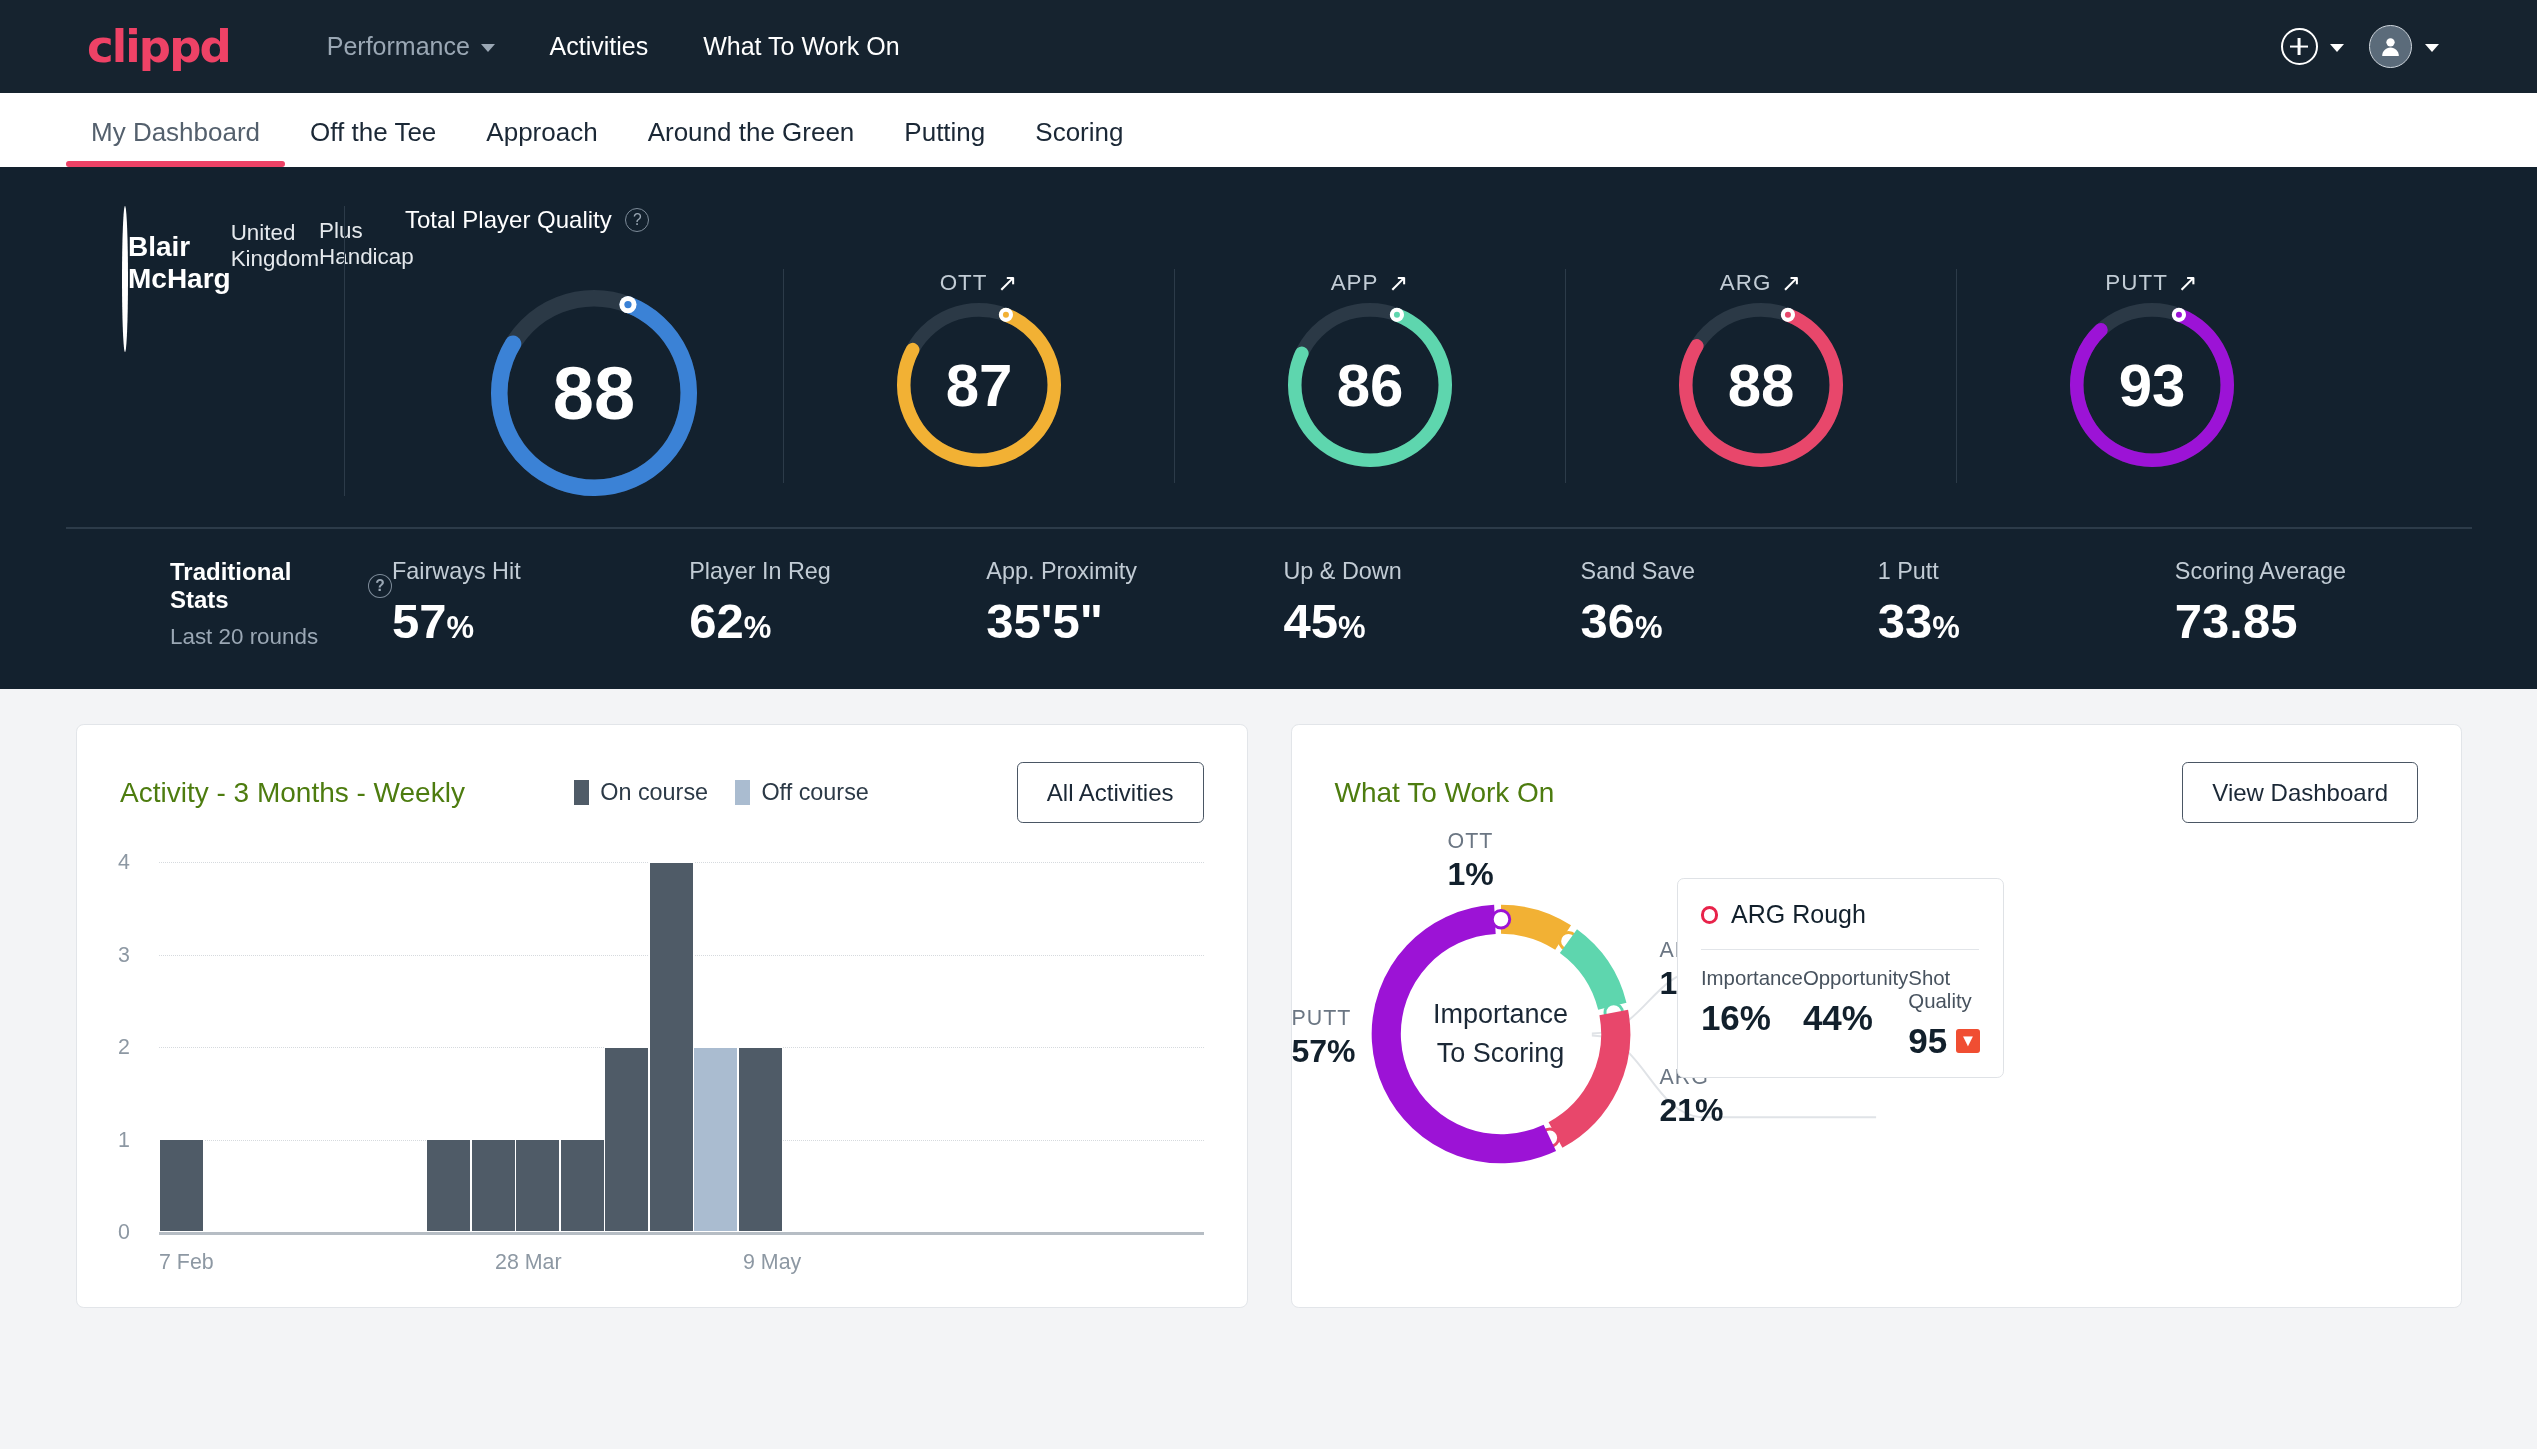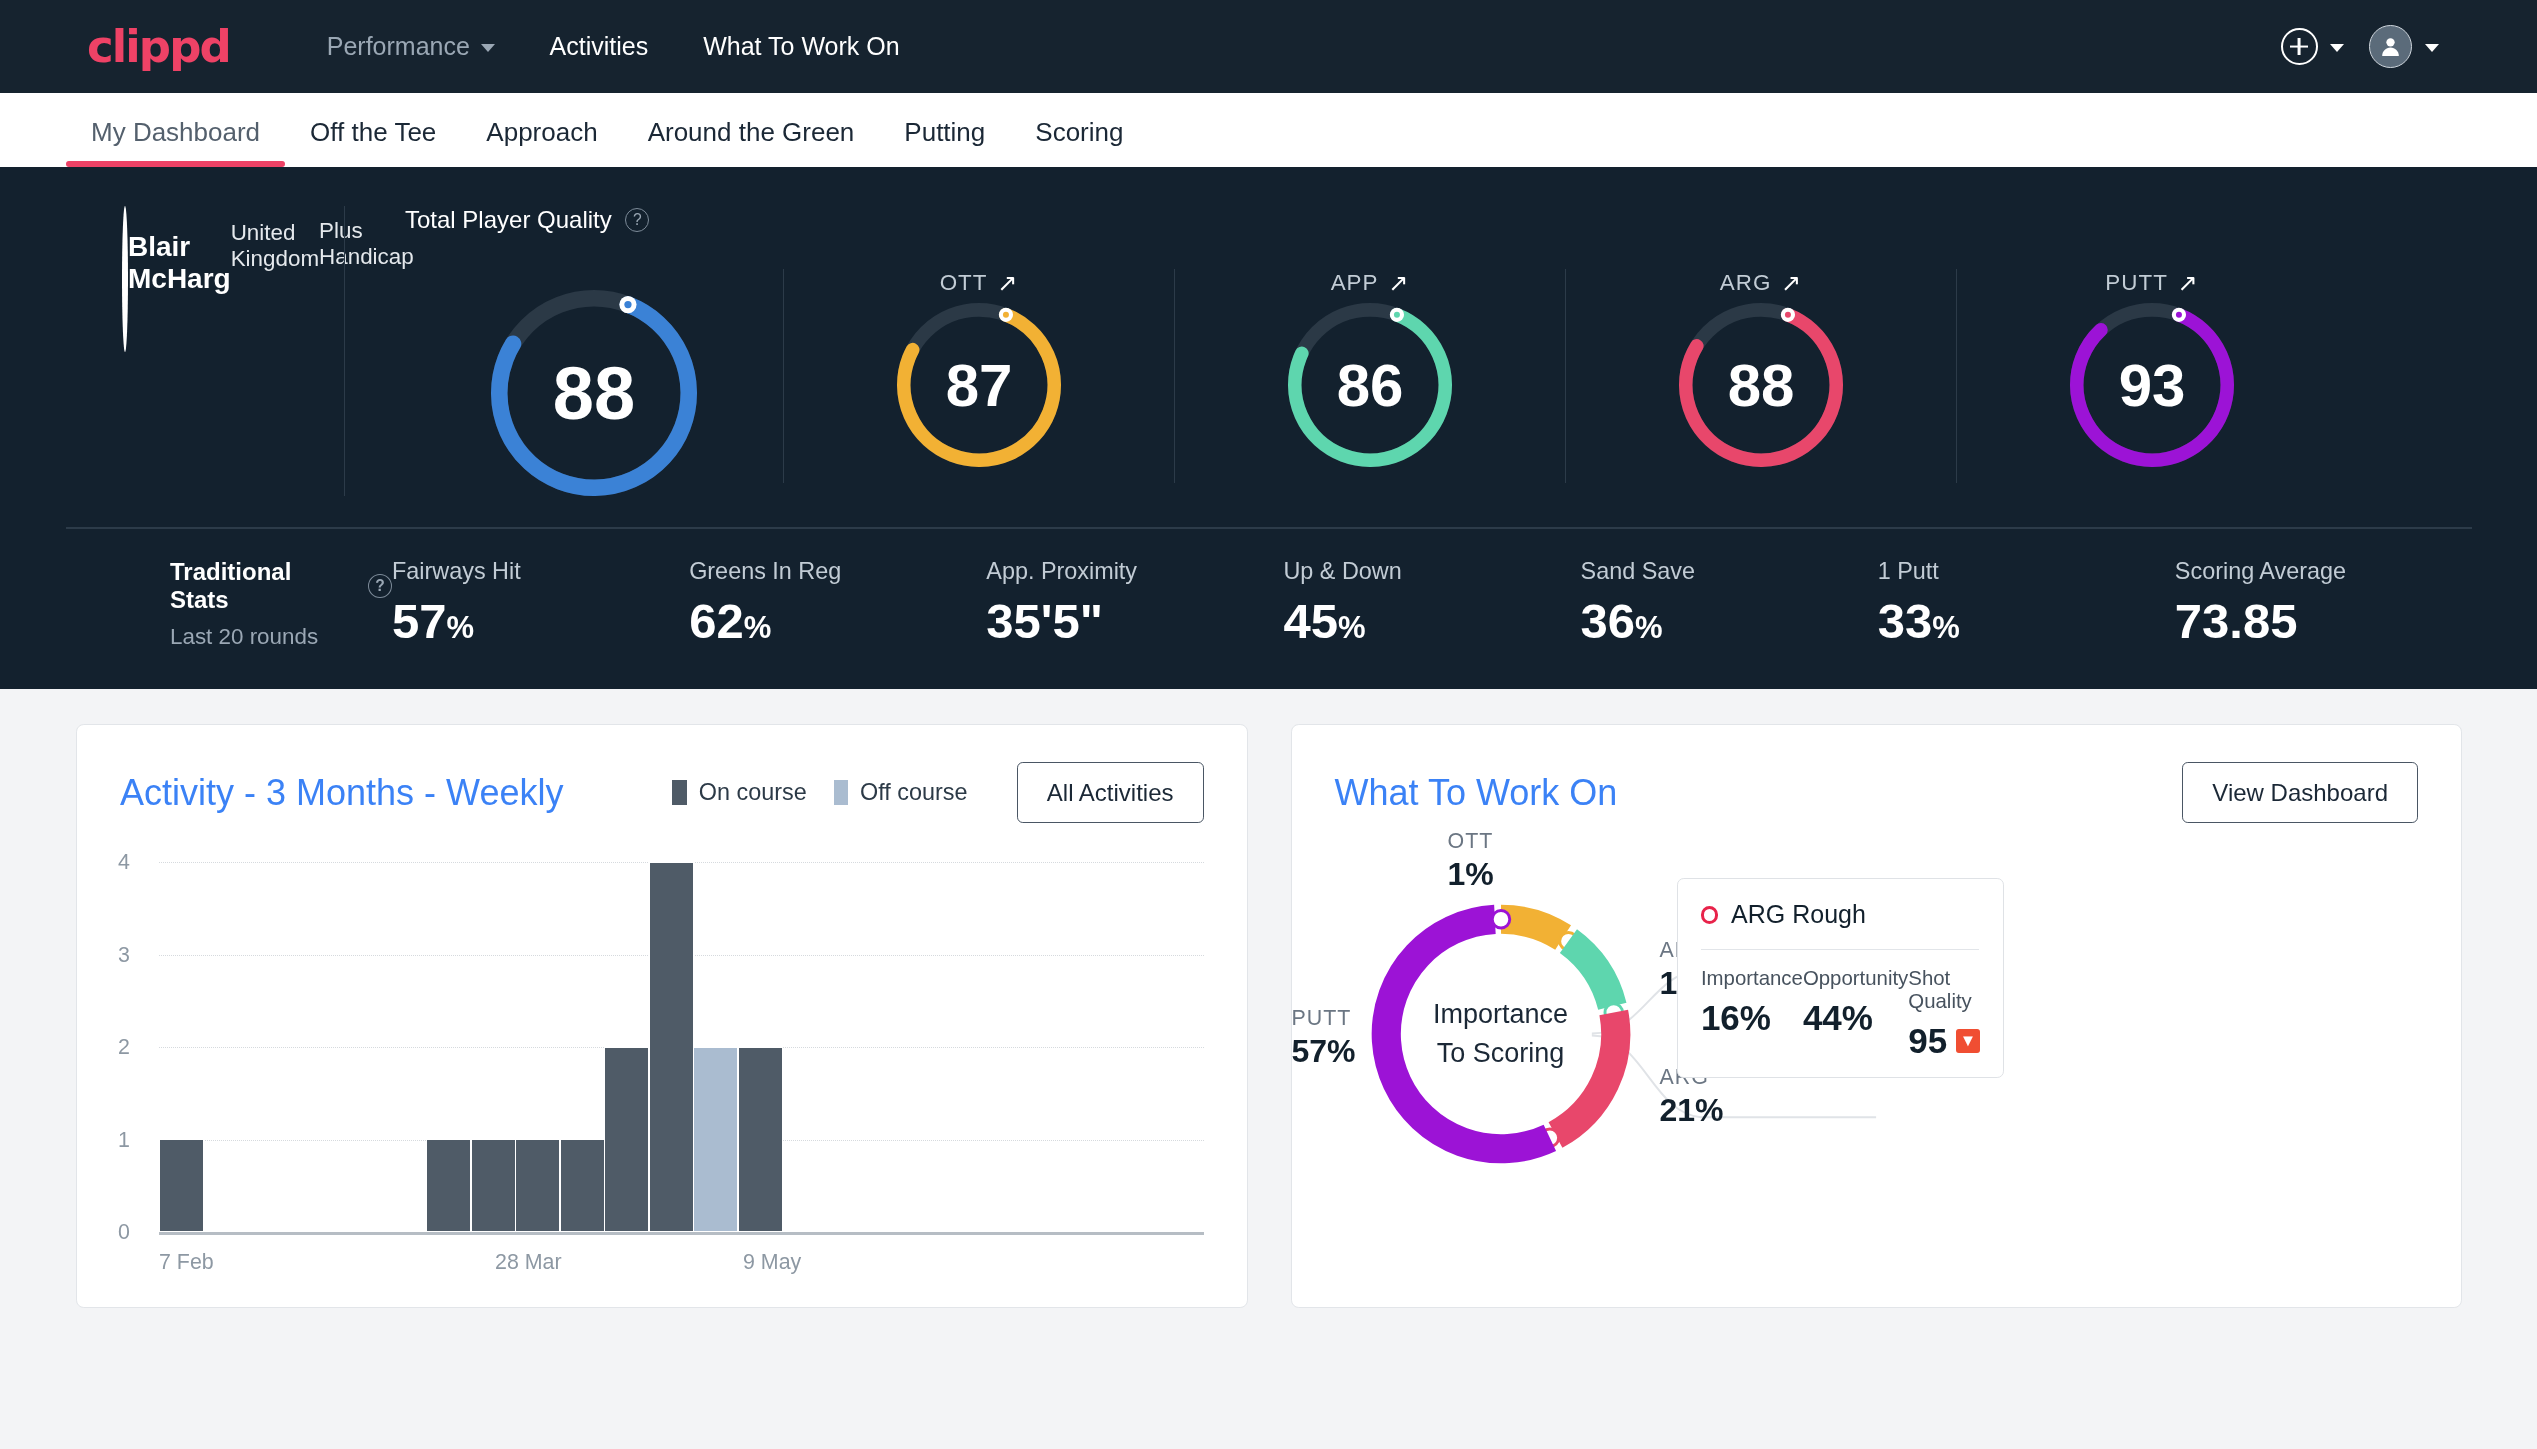--- a/index.html
+++ b/index.html
@@ -117,21 +117,21 @@
   .stat-val { color: #ffffff; font-size: 49px; font-weight: bold; margin-top: 7.8px; white-space: nowrap; }
   .stat-val .unit { font-size: 31px; font-weight: bold; }
 
   
   .cards { display: flex; gap: 43px; padding: 35px 76px 0 76px; }
   .card {
     background: #ffffff; border: 1px solid #e2e5e9; border-radius: 7.8px;
     flex: 1; position: relative; height: 584px;
   }
   .card-head { display: flex; align-items: center; padding: 37px 43px 0 43px; }
-  .card-title { font-size: 36px; color: #3b82f6; }
+  .card-title { font-size: 28px; color: #4d7c0f; }
   .legend { display: flex; align-items: center; gap: 27px; margin-left: 109px; }
   .legend-item { display: flex; align-items: center; gap: 11.7px; font-size: 23.4px; color: #2c3a47; }
   .legend-swatch { width: 14.6px; height: 25px; }
   .card-btn {
     margin-left: auto; border: 1.9px solid #4a5664; border-radius: 5.8px;
     padding: 15.6px 29px; font-size: 24px; color: #1b2836; background: #ffffff;
     cursor: pointer; font-family: "Liberation Sans", sans-serif;
   }
 
   
@@ -323,21 +323,21 @@
         <span class="q-mark">?</span>
       </div>
       <div class="stats-sub">Last 20 rounds</div>
     </div>
     <div class="stat-items" id="stat-items">
         <div class="stat-item">
           <div class="stat-name">Fairways Hit</div>
     <div class="stat-val">57<span class="unit">%</span></div>
         </div>
         <div class="stat-item">
-          <div class="stat-name">Greens In Reg</div>
+          <div class="stat-name">Player In Reg</div>
     <div class="stat-val">62<span class="unit">%</span></div>
         </div>
         <div class="stat-item">
           <div class="stat-name">App. Proximity</div>
     <div class="stat-val">35'5"<span class="unit"></span></div>
         </div>
         <div class="stat-item">
           <div class="stat-name">Up &amp; Down</div>
     <div class="stat-val">45<span class="unit">%</span></div>
         </div>

